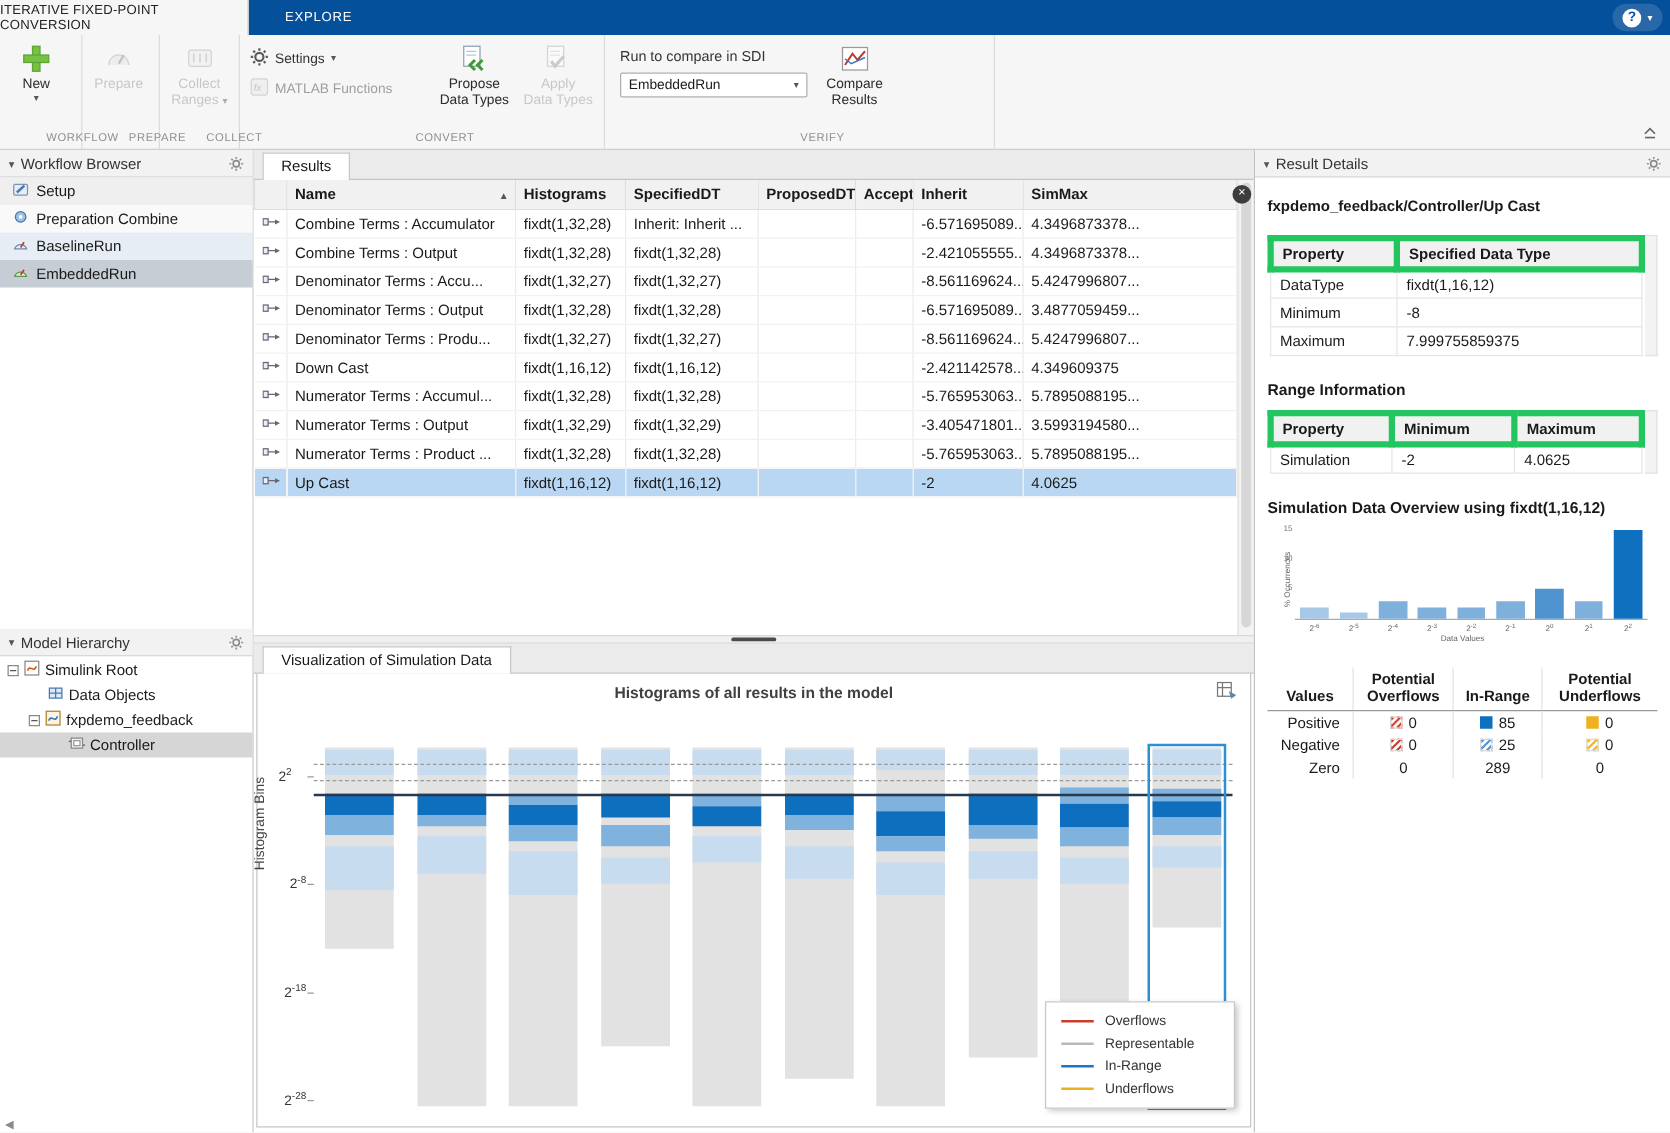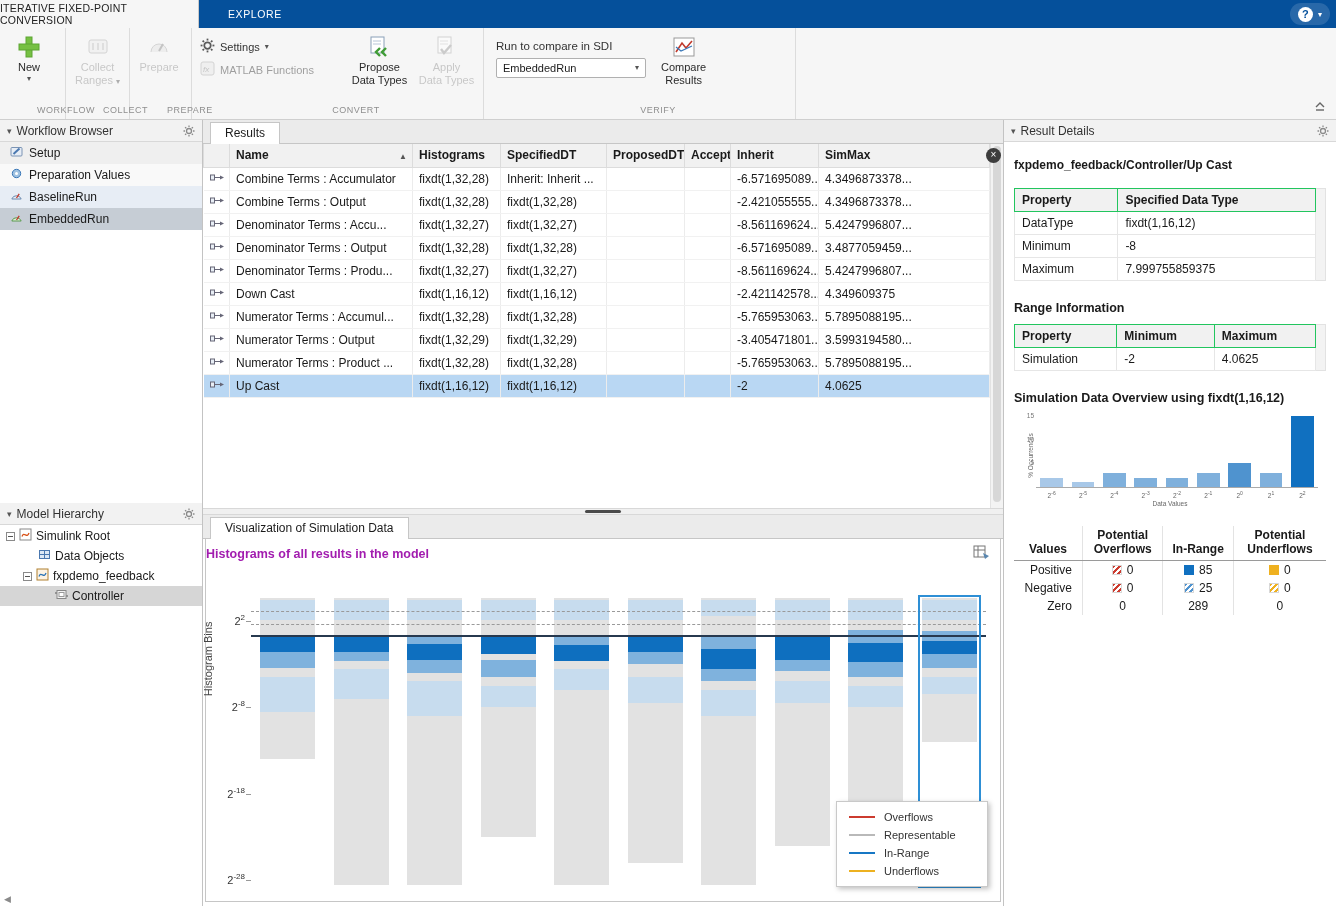--- a/index.html
+++ b/index.html
@@ -75,21 +75,21 @@
   .sortarrow { font-size:8px; color:#555; position:absolute; right:5px; top:8px; }
   .vscroll { position:absolute; top:0; right:0; width:13px; height:364px; background:#f3f3f3; border-left:1px solid #e2e2e2; cursor:pointer; }
   .vthumb { position:absolute; top:2px; left:2px; right:2px; height:356px; background:#d7d7d7; border-radius:5px; }
   .colopt { position:absolute; top:4px; right:2px; width:15px; height:15px; border-radius:50%; background:#3d3d3d;
       color:#fff; font-size:10px; line-height:14px; text-align:center; cursor:pointer; z-index:3; }
   .splitter { position:absolute; top:388px; height:7px; left:0; right:0; background:#f0f0f0;
       border-top:1px solid #d8d8d8; border-bottom:1px solid #d8d8d8; cursor:row-resize; }
   .splitter .handle { position:absolute; left:50%; top:1px; width:36px; height:3px; margin-left:-18px; background:#4a4a4a; border-radius:2px; }
 
   .viz-panel { position:absolute; top:418px; bottom:4px; left:2px; right:2px; border:1px solid #c6c6c6; background:#fff; }
-  .viz-title { position:absolute; top:8px; left:0; right:0; text-align:left; font-weight:bold; font-size:12.5px; color:#a21caf; }
+  .viz-title { position:absolute; top:8px; left:0; right:0; text-align:center; font-weight:bold; font-size:12.5px; color:#404040; }
   .viz-tool { position:absolute; top:6px; right:10px; cursor:pointer; }
   .ylabel-rot { position:absolute; left:2px; top:50%; transform:rotate(-90deg) translateX(40%); transform-origin:left center;
       font-size:11px; color:#444; white-space:nowrap; }
   .plot { position:absolute; left:45px; right:14px; top:56px; bottom:12px; }
   .ytick { position:absolute; left:-40px; width:34px; text-align:right; font-size:11px; color:#333; }
   .ytick sup { font-size:8px; }
   .ytickmark { position:absolute; left:-5px; width:5px; height:1px; background:#999; }
   .hcol { position:absolute; top:0; bottom:0; cursor:pointer; }
   .repband, .seg { position:absolute; left:0; right:0; }
   .repband { background:#e2e2e2; }
@@ -99,21 +99,21 @@
   .legend { position:absolute; right:12px; bottom:14px; width:152px; background:#fff; border:1px solid #c9c9c9;
       box-shadow:2px 2px 5px rgba(0,0,0,.25); padding:6px 0; z-index:5; }
   .legitem { display:flex; align-items:center; gap:9px; padding:3px 12px; font-size:11px; color:#333; }
   .legline { width:26px; height:0; border-top:2px solid; flex:0 0 26px; }
 
   
   .rp-body { padding:8px 10px 0 10px; }
   .rp-path { font-weight:bold; font-size:12px; margin:8px 0 16px; }
   .tblrow { display:flex; }
   .ptable { border-collapse:collapse; width:305px; font-size:12px; }
-  .ptable th { background:#f1f1f1; border:1px solid #22c55e; font-weight:bold; text-align:left; padding:3px 7px; height:23px; }
+  .ptable th { background:#f1f1f1; border:5px solid #22c55e; font-weight:bold; text-align:left; padding:3px 7px; height:23px; }
   .ptable td { border:1px solid #e6e6e6; padding:3px 7px; height:23px; white-space:nowrap; }
   .tbl-scroll { width:10px; background:#f3f3f3; border:1px solid #e2e2e2; border-left:none; }
   .rp-heading { font-weight:bold; font-size:12.5px; margin:20px 0 9px; }
   .mini-wrap { position:relative; width:312px; height:96px; margin-top:6px; }
   .mini-ylabel { position:absolute; left:-6px; top:38px; transform:rotate(-90deg); transform-origin:center;
       font-size:6.5px; color:#666; white-space:nowrap; }
   .mini-plot { position:absolute; left:22px; top:2px; width:282px; height:72px; border-bottom:1px solid #aaa; }
   .mini-bar { position:absolute; bottom:0; }
   .mini-xt { position:absolute; top:74px; font-size:6.5px; color:#666; width:30px; text-align:center; }
   .mini-xt sup { font-size:5px; }
@@ -157,51 +157,51 @@
                 <rect x="2" y="9" width="20" height="6" fill="#76c043" stroke="#5da532"></rect>
               </svg>
           </span>
           <span class="blabel">New</span>
           <span class="caret">▾</span>
         </div>
       </div>
       <div class="rsec-label">WORKFLOW</div>
     </div>
 
+    <div class="rsec" style="width:62px">
+      <div class="rsec-body">
+        <div class="bigbtn disabled">
+          <span class="bicon">
+            <svg width="24" height="24">
+                <path d="M4 17 A8 8 0 0 1 20 17" fill="#e4e4e4" stroke="#aaa"></path>
+                <line x1="12" y1="16" x2="16" y2="9" stroke="#888" stroke-width="2"></line>
+              </svg>
+          </span>
+          <span class="blabel">Prepare</span>
+        </div>
+      </div>
+      <div class="rsec-label">PREPARE</div>
+    </div>
+
     <div class="rsec" style="width:64px">
       <div class="rsec-body">
         <div class="bigbtn disabled">
           <span class="bicon">
             <svg width="24" height="24">
                 <rect x="3" y="5" width="18" height="13" rx="2" fill="#ededed" stroke="#aaa"></rect>
                 <line x1="7" y1="8" x2="7" y2="15" stroke="#999"></line>
                 <line x1="12" y1="8" x2="12" y2="15" stroke="#999"></line>
                 <line x1="17" y1="8" x2="17" y2="15" stroke="#999"></line>
               </svg>
           </span>
           <span class="blabel">Collect</span>
           <span class="blabel"><span>Ranges</span> <span class="caret">▾</span></span>
         </div>
       </div>
       <div class="rsec-label">COLLECT</div>
-    </div>
-
-    <div class="rsec" style="width:62px">
-      <div class="rsec-body">
-        <div class="bigbtn disabled">
-          <span class="bicon">
-            <svg width="24" height="24">
-                <path d="M4 17 A8 8 0 0 1 20 17" fill="#e4e4e4" stroke="#aaa"></path>
-                <line x1="12" y1="16" x2="16" y2="9" stroke="#888" stroke-width="2"></line>
-              </svg>
-          </span>
-          <span class="blabel">Prepare</span>
-        </div>
-      </div>
-      <div class="rsec-label">PREPARE</div>
     </div>
 
     <div class="rsec" style="width:292px">
       <div class="rsec-body">
         <div class="convcol" style="width:150px">
           <div class="smallrow">
             <span>
               <svg width="15" height="15" viewBox="0 0 12 12">
                   <g stroke="#5a5a5a" stroke-width="1.4">
                     <line x1="6" y1="0.5" x2="6" y2="2"></line>
@@ -318,21 +318,21 @@
               <rect x="1" y="2.5" width="11" height="8.5" rx="1" fill="#e7edf5" stroke="#7a93b4"></rect>
               <path d="M3.5 9 L9.5 3.5" stroke="#4a78b0" stroke-width="2"></path>
             </svg></span>
           <span>Setup</span>
         </div>
         <div class="wf-item" style="background: rgb(249, 249, 249);">
           <span class="wicon"><svg width="13" height="13">
               <circle cx="6.5" cy="6.5" r="4.2" fill="#9fc1e0" stroke="#3a78b8"></circle>
               <circle cx="6.5" cy="6.5" r="1.5" fill="#fff"></circle>
             </svg></span>
-          <span>Preparation Values</span>
+          <span>Preparation Combine</span>
         </div>
         <div class="wf-item" style="background: rgb(231, 237, 245);">
           <span class="wicon"><svg width="13" height="13">
               <path d="M1.8 10 A5 5 0 0 1 11.2 10 Z" fill="#e8eef5" stroke="#6a8ab0"></path>
               <line x1="6.5" y1="9" x2="9.2" y2="4.8" stroke="#c0392b" stroke-width="1.3"></line>
             </svg></span>
           <span>BaselineRun</span>
         </div>
         <div class="wf-item sel">
           <span class="wicon"><svg width="13" height="13">
@@ -589,21 +589,21 @@
       <div class="viz-tool">
         <svg width="17" height="15">
             <rect x="1" y="1" width="11" height="11" fill="#fff" stroke="#777"></rect>
             <line x1="1" y1="5" x2="12" y2="5" stroke="#777"></line>
             <line x1="5" y1="1" x2="5" y2="12" stroke="#777"></line>
             <path d="M10 8 l6 3 l-4 3 z" fill="#5a87b0"></path>
           </svg>
       </div>
       <div class="ylabel-rot">Histogram Bins</div>
       <div class="plot">
-          <div class="ytick" style="top: 17.9412px;">2<sup>2</sup></div>
+          <div class="ytick" style="top: 17.9412px; text-align: center;">2<sup>2</sup></div>
           <div class="ytickmark" style="top: 25.9412px;"></div>
           <div class="ytick" style="top: 104.412px;">2<sup>-8</sup></div>
           <div class="ytickmark" style="top: 112.412px;"></div>
           <div class="ytick" style="top: 190.882px;">2<sup>-18</sup></div>
           <div class="ytickmark" style="top: 198.882px;"></div>
           <div class="ytick" style="top: 277.353px;">2<sup>-28</sup></div>
           <div class="ytickmark" style="top: 285.353px;"></div>
           <div class="hcol" style="left: 9.1875px; width: 55.125px;">
             <div class="repband" style="top: 3.45882px; height: 160.835px; background: rgb(226, 226, 226);"></div>
             <div class="seg" style="top: 5.18824px; height: 19.8882px; background: rgb(199, 220, 238);"></div>

